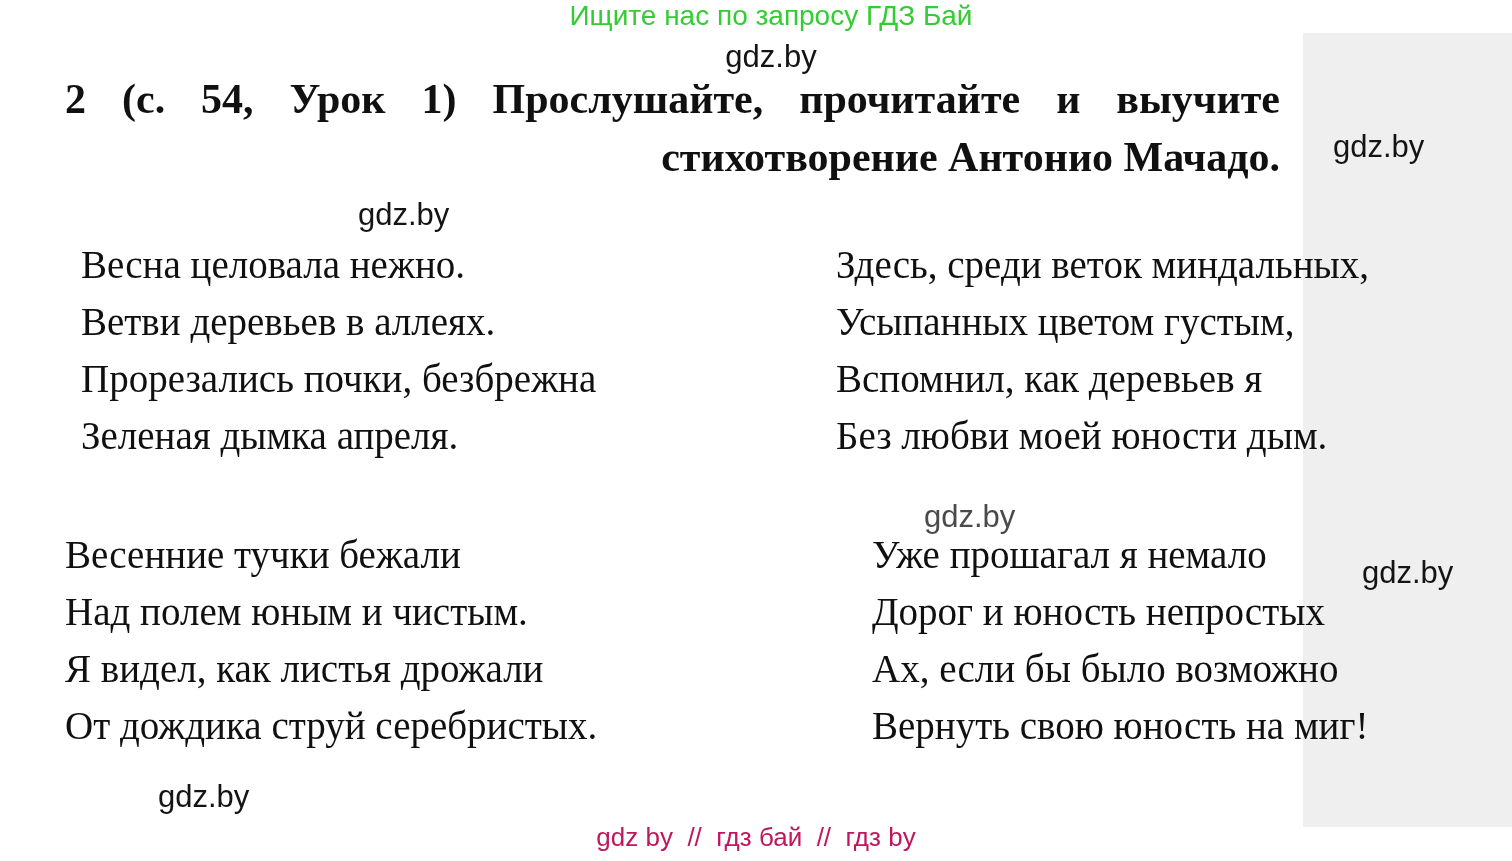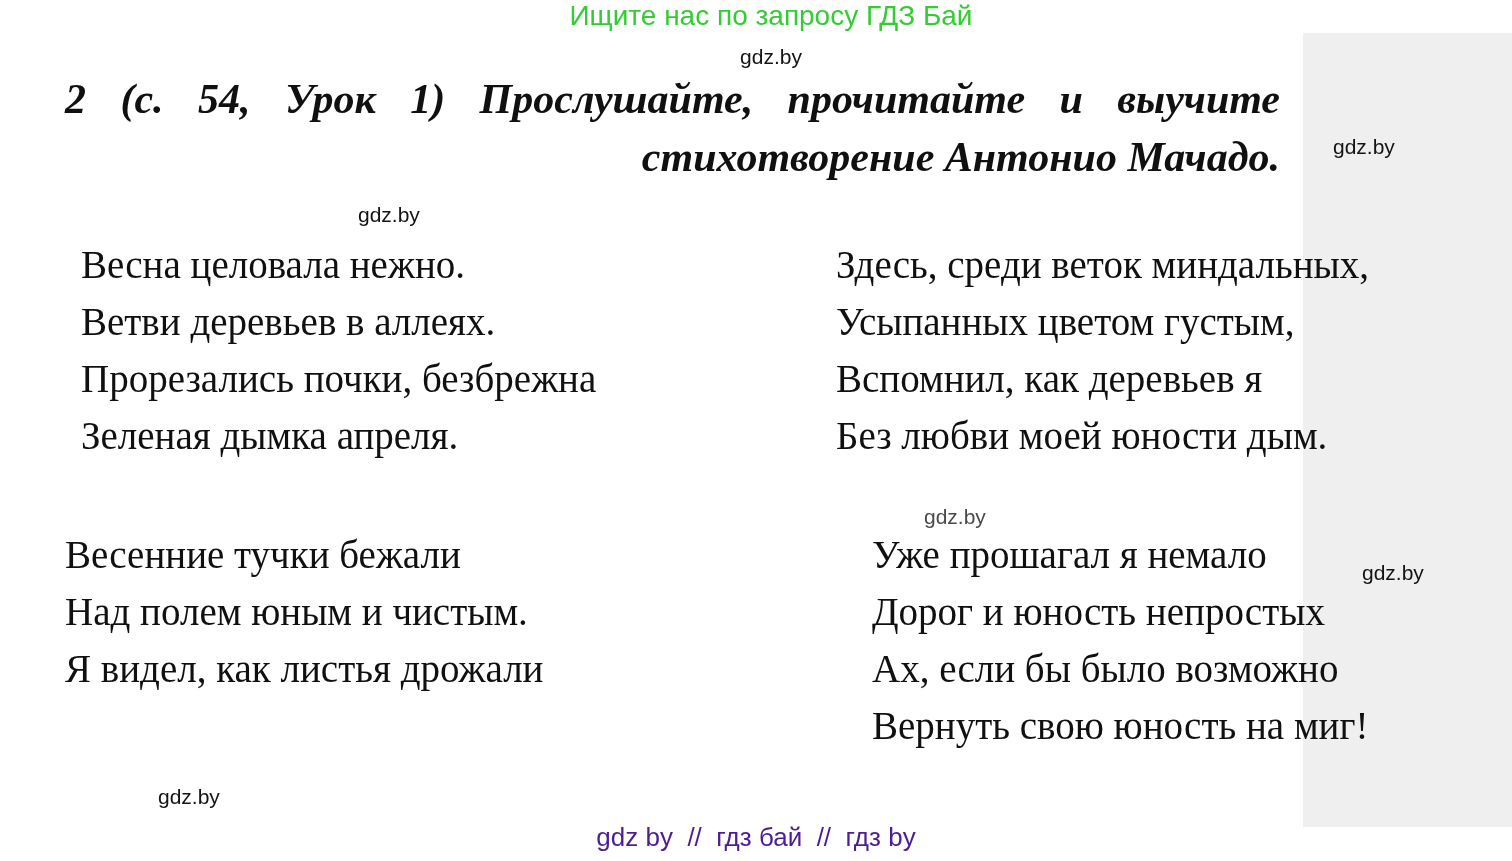--- a/index.html
+++ b/index.html
@@ -27,54 +27,54 @@
     left: 0; top: 0; width: 1512px;
     text-align: center;
     font-family: "Liberation Sans", sans-serif;
     font-size: 28px; line-height: 32px;
     color: #33cc33;
     padding-left: 30px;
   }
 
   .wm {
     font-family: "Liberation Sans", sans-serif;
-    font-size: 21px; line-height: 34px;
+    font-size: 31px; line-height: 34px;
     color: #141414;
     white-space: nowrap;
   }
   .wm-top   { left: 0; top: 40px; width: 1512px; text-align: center; padding-left: 30px; }
   .wm-2     { left: 358px;  top: 198px; }
   .wm-gray1 { left: 1333px; top: 130px; }
   .wm-mid   { left: 924px;  top: 500px; color: #4a4a4c; }
   .wm-gray2 { left: 1362px; top: 556px; }
   .wm-bottom{ left: 158px;  top: 780px; }
 
   .heading {
     left: 65px; top: 70px; width: 1215px;
     font-weight: bold;
-    font-size: 42px; line-height: 58px; font-style: italic;
+    font-size: 42px; line-height: 58px;
   }
   .heading .h-line1 { text-align: justify; text-align-last: justify; }
   .heading .h-line2 { text-align: right; }
 
   .stanza {
     font-size: 39px; line-height: 57px;
     white-space: nowrap;
   }
   .col-left-s1  { left: 65px;  top: 236px; margin-left: 16px; }
   .col-left-s2  { left: 65px;  top: 526px; }
   .col-right-s1 { left: 836px; top: 236px; }
   .col-right-s2 { left: 872px; top: 526px; }
 
   .footer-tags {
     left: 0; top: 822px; width: 1512px;
     text-align: center;
     font-family: "Liberation Sans", sans-serif;
     font-size: 26px; line-height: 30px;
-    color: #4c1d95;
+    color: #be185d;
     white-space: pre;
   }
 </style>
 </head>
 <body>
 
 <div class="page">
 
   <div class="gray-panel"></div>
 
@@ -93,20 +93,21 @@
     <div>Весна целовала нежно.</div>
     <div>Ветви деревьев в аллеях.</div>
     <div>Прорезались почки, безбрежна</div>
     <div>Зеленая дымка апреля.</div>
   </div>
 
   <div class="layer stanza col-left-s2">
     <div>Весенние тучки бежали</div>
     <div>Над полем юным и чистым.</div>
     <div>Я видел, как листья дрожали</div>
+    <div>От дождика струй серебристых.</div>
   </div>
 
   <div class="layer stanza col-right-s1">
     <div>Здесь, среди веток миндальных,</div>
     <div>Усыпанных цветом густым,</div>
     <div>Вспомнил, как деревьев я</div>
     <div>Без любви моей юности дым.</div>
   </div>
 
   <div class="layer wm wm-mid">gdz.by</div>

